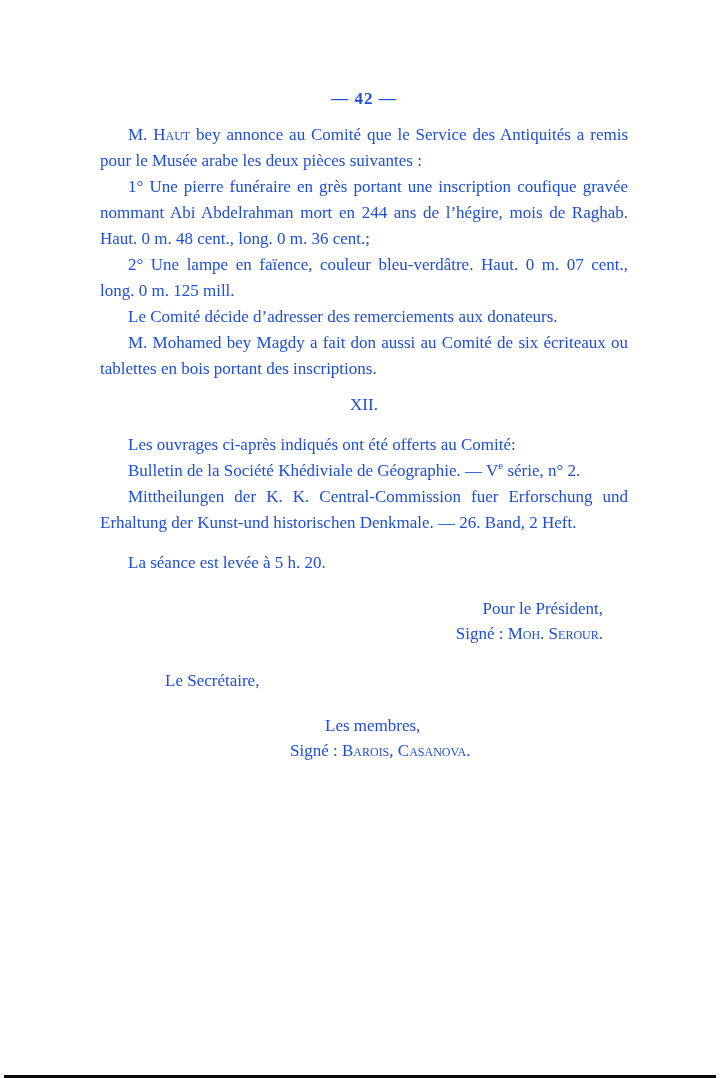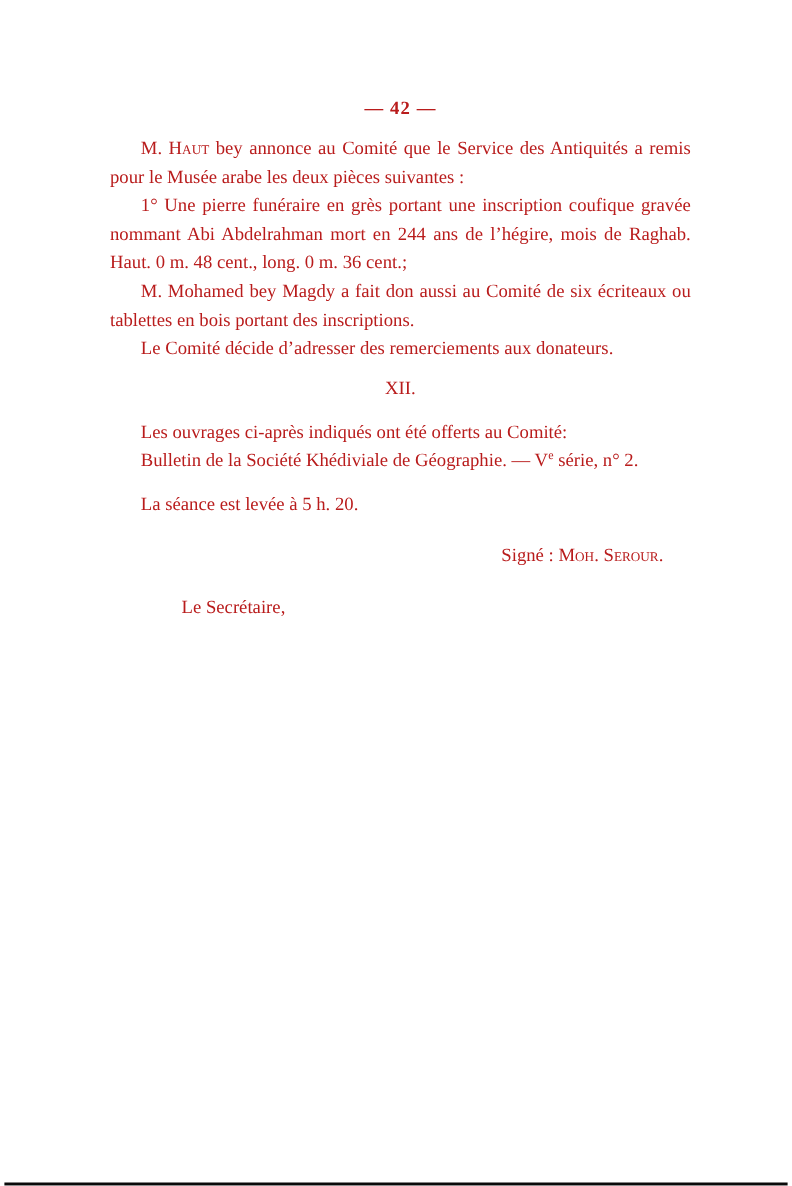--- a/index.html
+++ b/index.html
@@ -7,21 +7,21 @@
     margin: 0;
     padding: 0;
     background: #ffffff;
   }
   .scan-page {
     position: relative;
     width: 720px;
     height: 1078px;
     background: #ffffff;
     font-family: "Liberation Serif", "DejaVu Serif", serif;
-    color: #b91c1c;
+    color: #1d4ed8;
     overflow: hidden;
   }
   .content {
     position: absolute;
     left: 100px;
     top: 86px;
     width: 528px;
     font-size: 17px;
     line-height: 26px;
     text-align: justify;
@@ -81,39 +81,46 @@
 <div class="scan-page">
   <div class="content">
 
     <p class="page-number">— 42 —</p>
 
 
     <p class="para"><span>M. </span><span class="sc">Haut</span><span> bey annonce au Comité que le Service des Antiquités a remis pour le Musée arabe les deux pièces suivantes :</span></p>
 
     <p class="para">1° Une pierre funéraire en grès portant une inscription coufique gravée nommant Abi Abdelrahman mort en 244 ans de l’hégire, mois de Raghab. Haut. 0 m. 48 cent., long. 0 m. 36 cent.;</p>
 
+    <p class="para">2° Une lampe en faïence, couleur bleu-verdâtre. Haut. 0 m. 07 cent., long. 0 m. 125 mill.</p>
+
+    <p class="para">Le Comité décide d’adresser des remerciements aux donateurs.</p>
 
     <p class="para">M. Mohamed bey Magdy a fait don aussi au Comité de six écriteaux ou tablettes en bois portant des inscriptions.</p>
-
-    <p class="para">Le Comité décide d’adresser des remerciements aux donateurs.</p>
 
     <p class="section-heading">XII.</p>
 
     <p class="para">Les ouvrages ci-après indiqués ont été offerts au Comité:</p>
 
     <p class="para"><span class="it">Bulletin de la Société Khédiviale de Géographie.</span><span> — V</span><sup>e</sup><span> série, n° 2.</span></p>
 
+    <p class="para"><span class="it">Mittheilungen der K. K. Central-Commission fuer Erforschung und Erhaltung der Kunst-und historischen Denkmale.</span><span> — 26. Band, 2 Heft.</span></p>
 
     <p class="closing-line">La séance est levée à 5 h. 20.</p>
 
     <div class="sig-president">
+      <div class="it">Pour le Président,</div>
       <div><span>Signé : </span><span class="sc">Moh. Serour</span><span>.</span></div>
     </div>
 
     <div class="sig-secretary">
       <div class="it sig-title-line">Le Secrétaire,</div>
     </div>
 
+    <div class="sig-members">
+      <div class="it sig-title-line">Les membres,</div>
+      <div><span>Signé : </span><span class="sc">Barois, Casanova</span><span>.</span></div>
+    </div>
 
   </div>
 
   <div class="scan-edge-bottom"></div>
 </div>
 
 </body></html>

